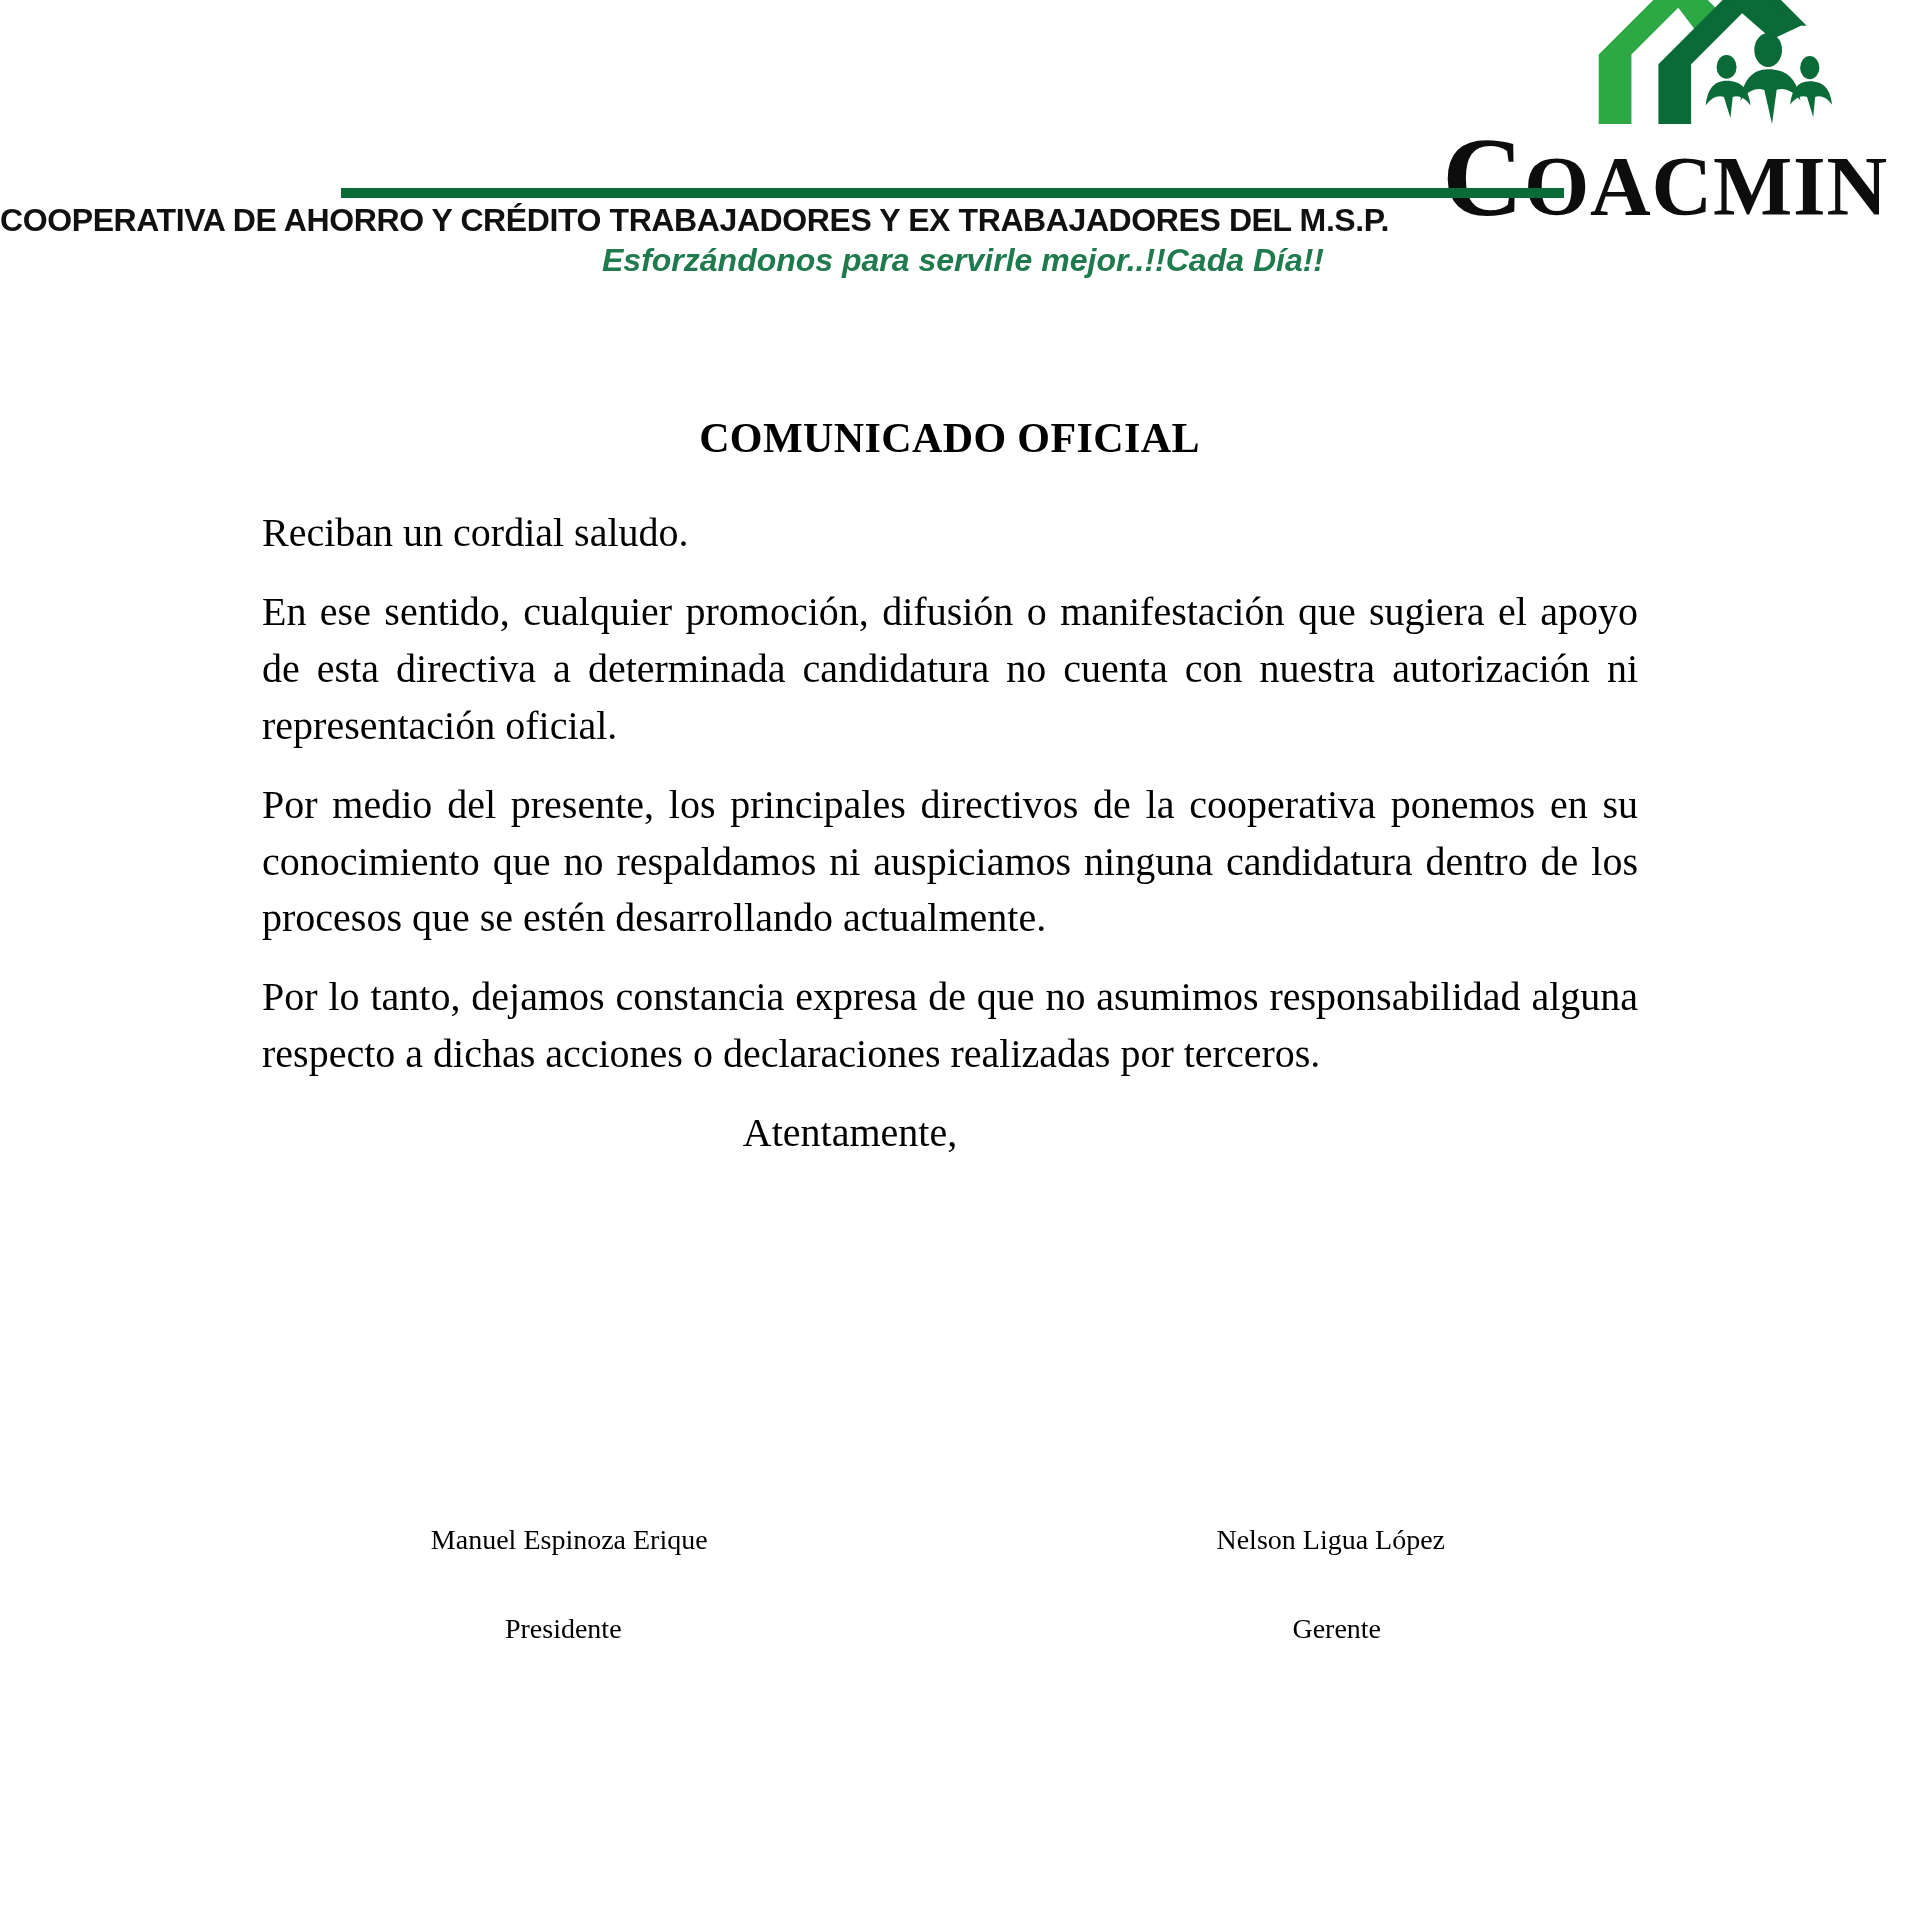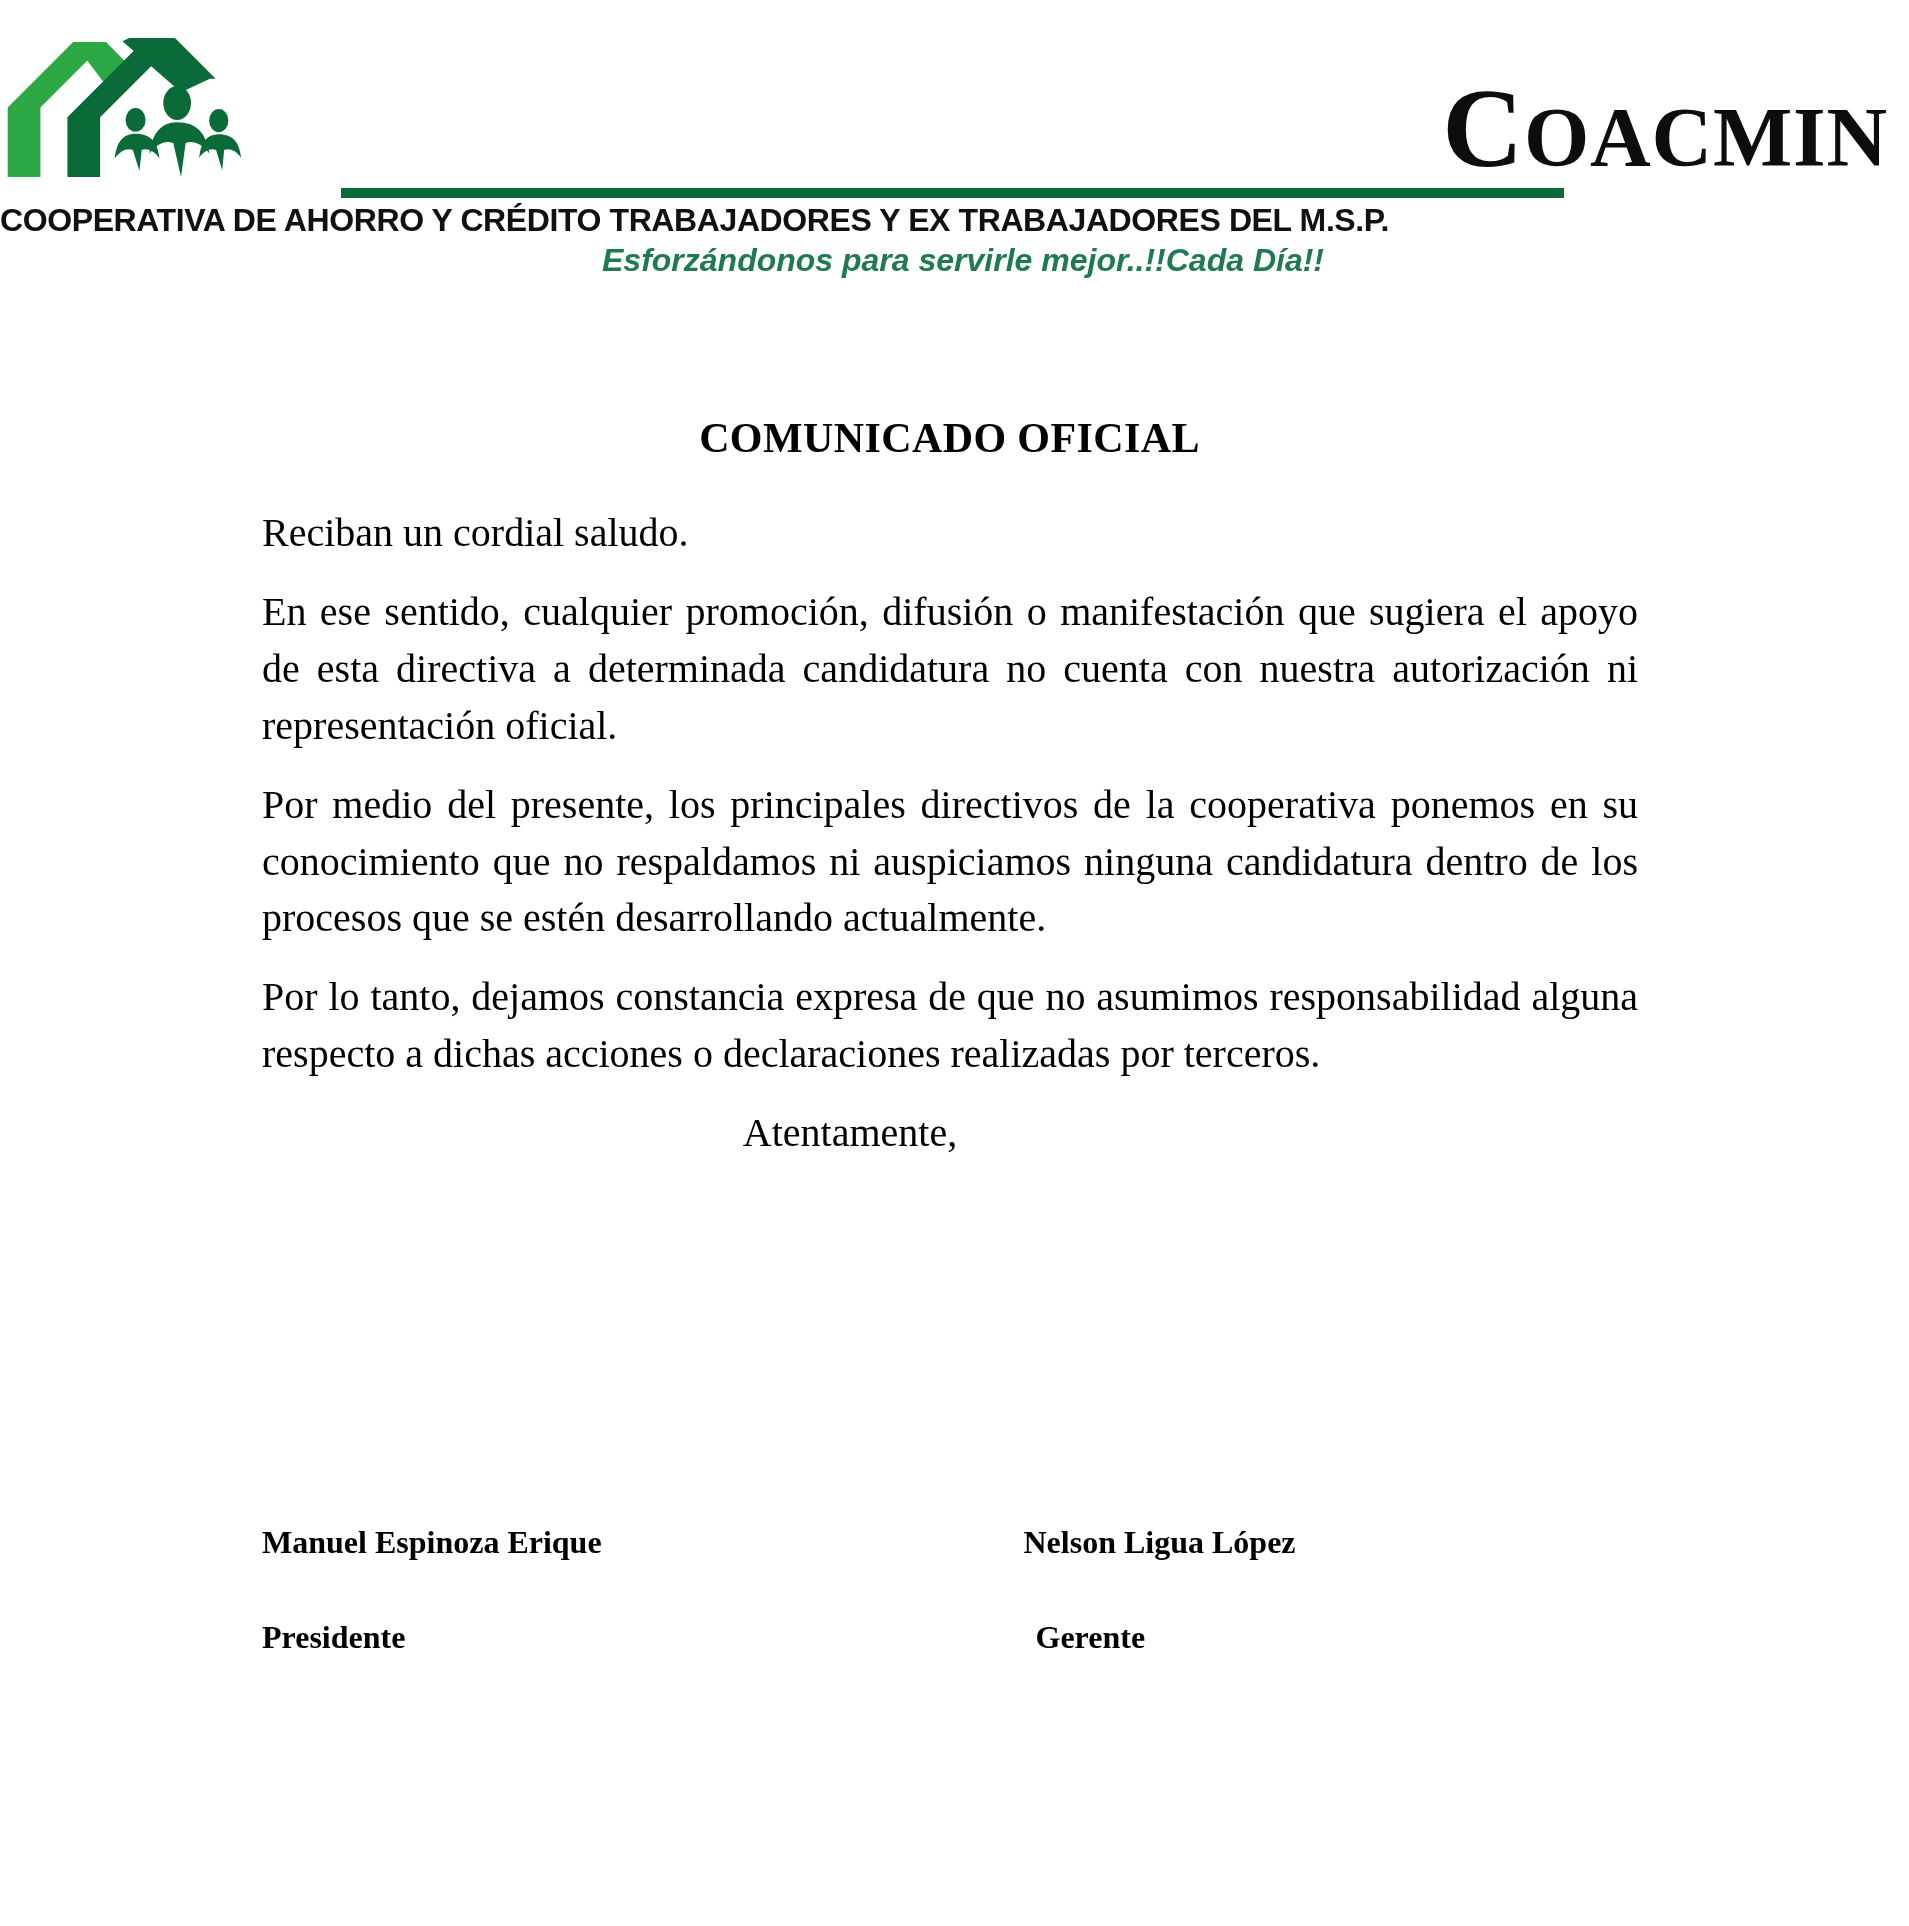--- a/index.html
+++ b/index.html
@@ -34,21 +34,22 @@
   }
 
   .logo-row {
     position: absolute;
     left: 0;
     top: 35px;
     width: 1888px;
     height: 146px;
     display: flex;
     align-items: flex-end;
-    justify-content: space-between;
+    justify-content: center;
+    flex-direction: column;
   }
 
   .logo-mark {
     width: 285px;
     height: 143px;
     flex: 0 0 auto;
     position: relative;
     margin-right: 11.6px;
   }
 
@@ -162,23 +163,23 @@
     left: 262px;
     top: 1520px;
     width: 1376px;
   }
   .sig-names, .sig-roles {
     display: flex;
     width: 100%;
   }
   .sig-col {
     width: 50%;
-    text-align: left;
-    font-weight: 700;
-    font-size: 32px;
+    text-align: center;
+    font-weight: 400;
+    font-size: 28px;
     line-height: 1.4;
   }
   .sig-col.left  { padding-right: 89px; }
   .sig-col.right { padding-left:  58px; }
   .sig-roles { margin-top: 50px; gap: 24px; }
 </style>
 </head>
 <body>
 
 <div class="page">

